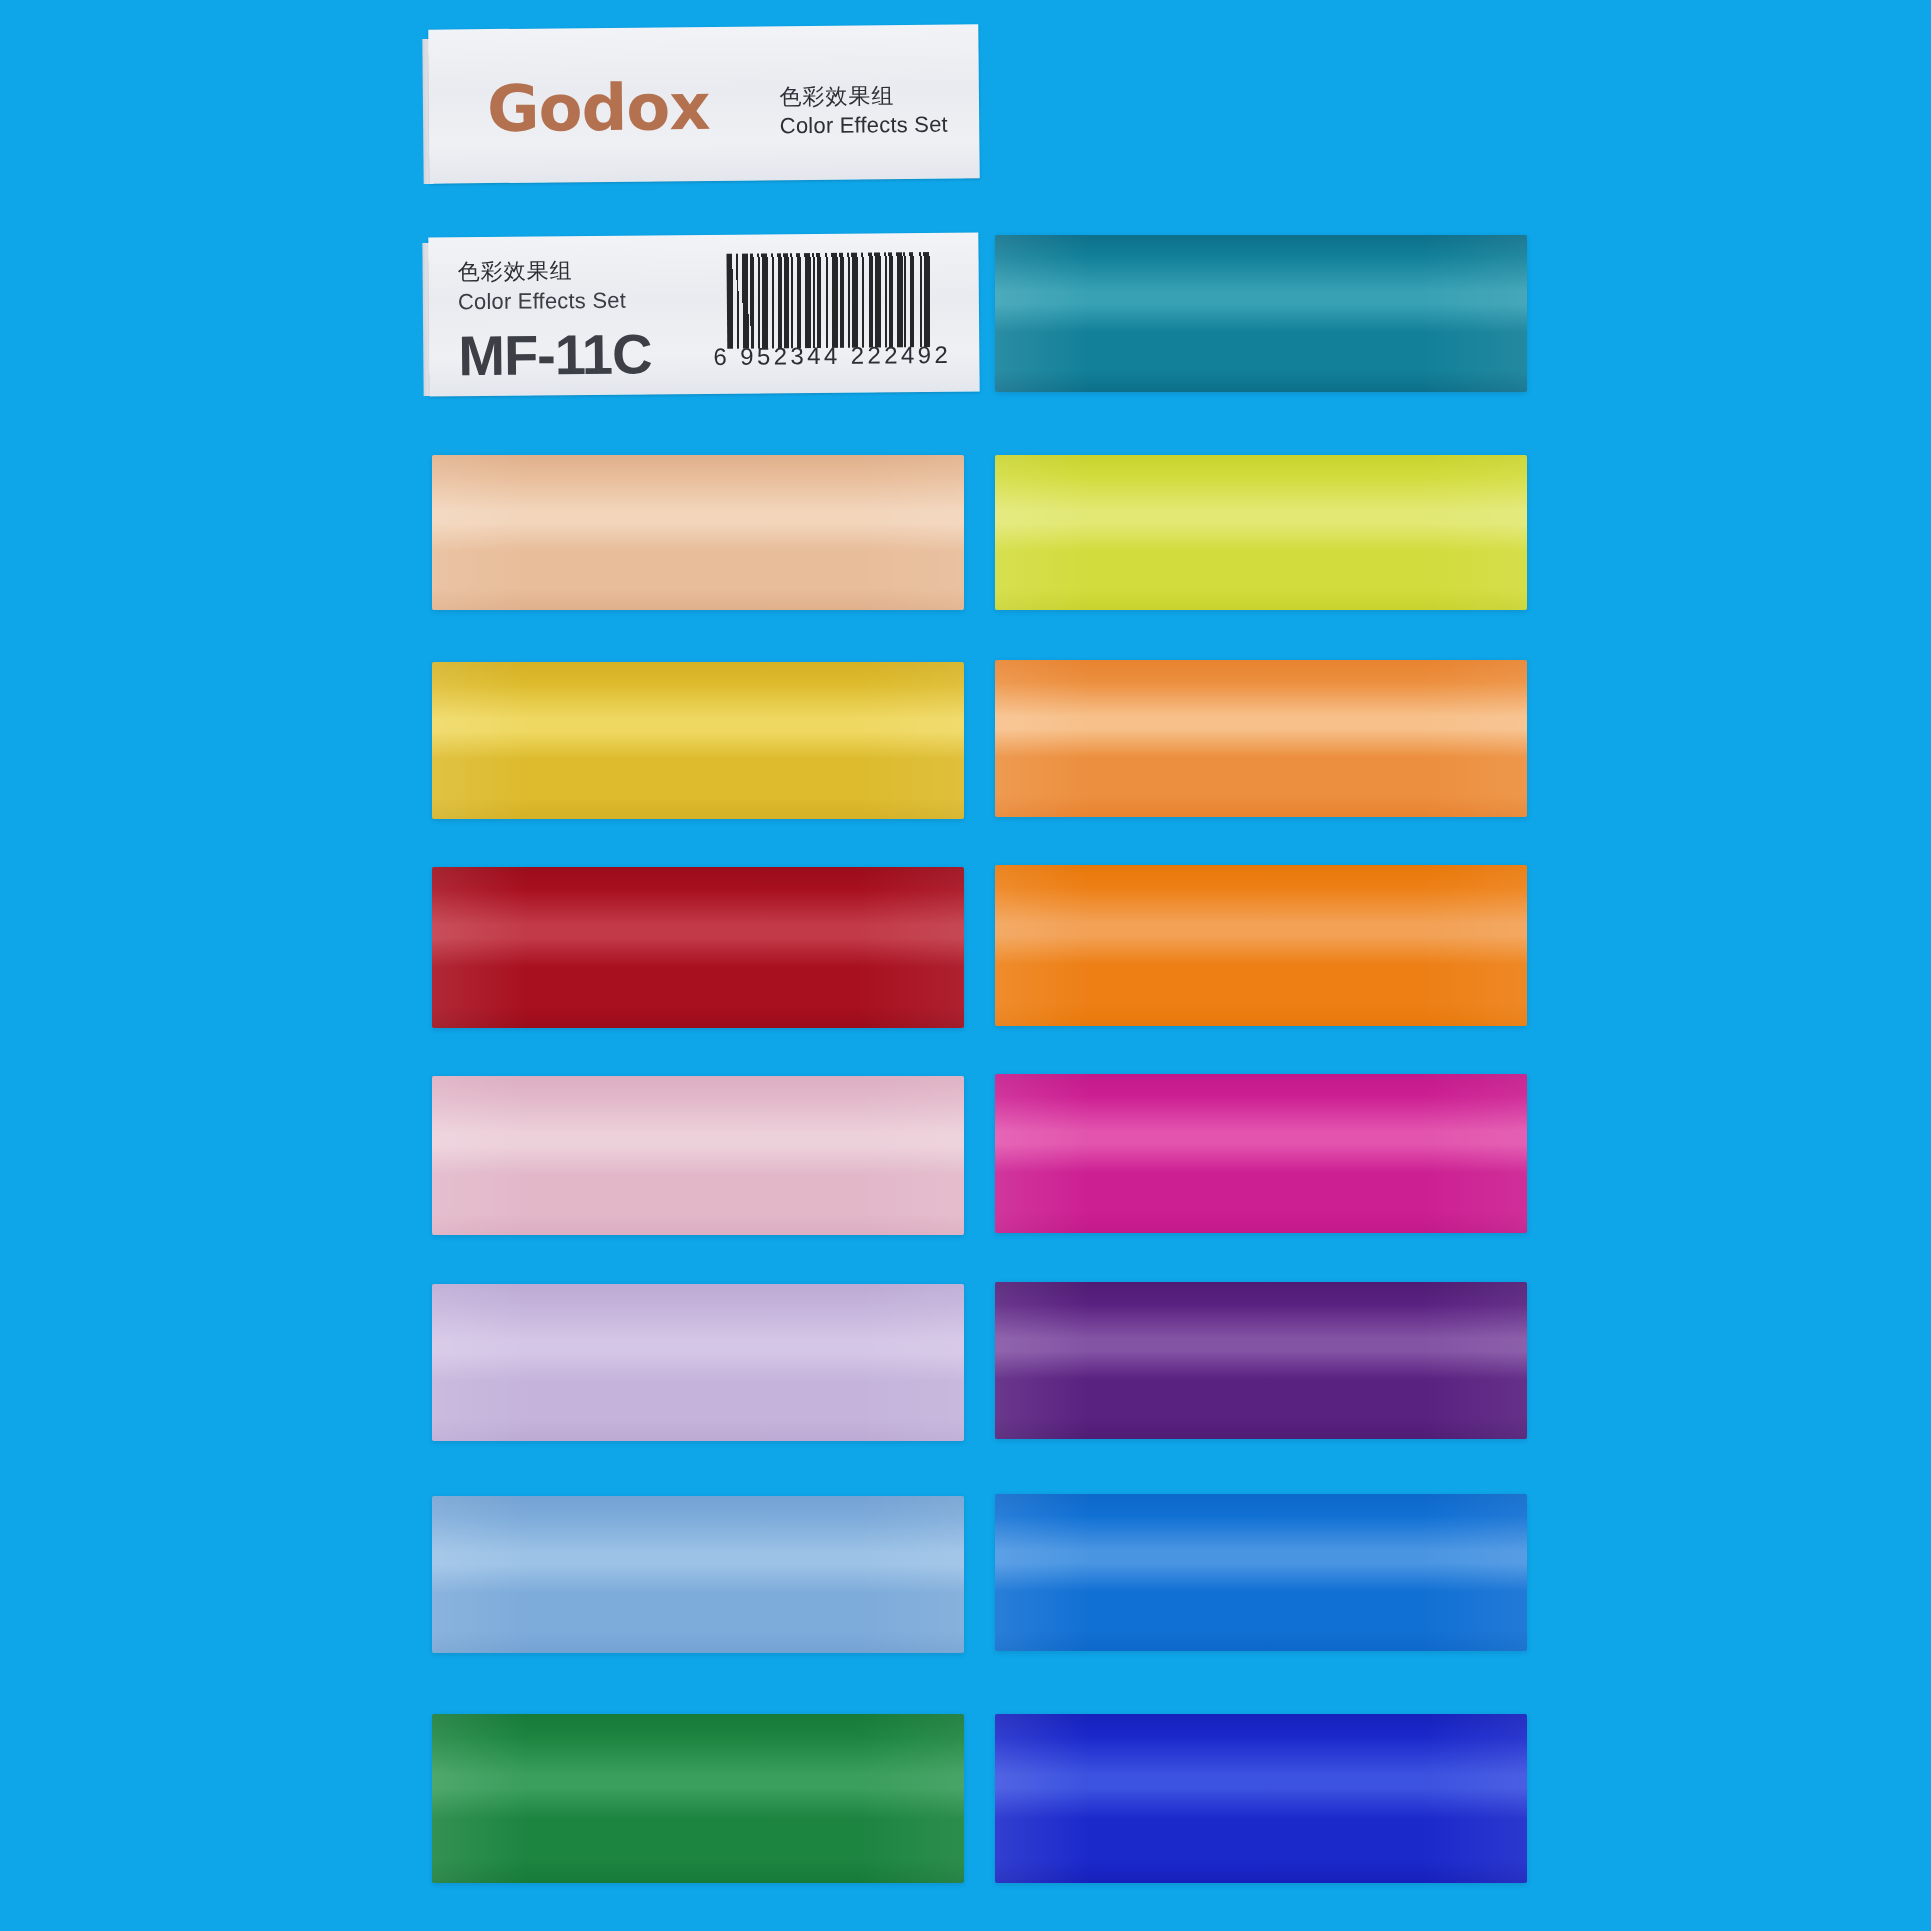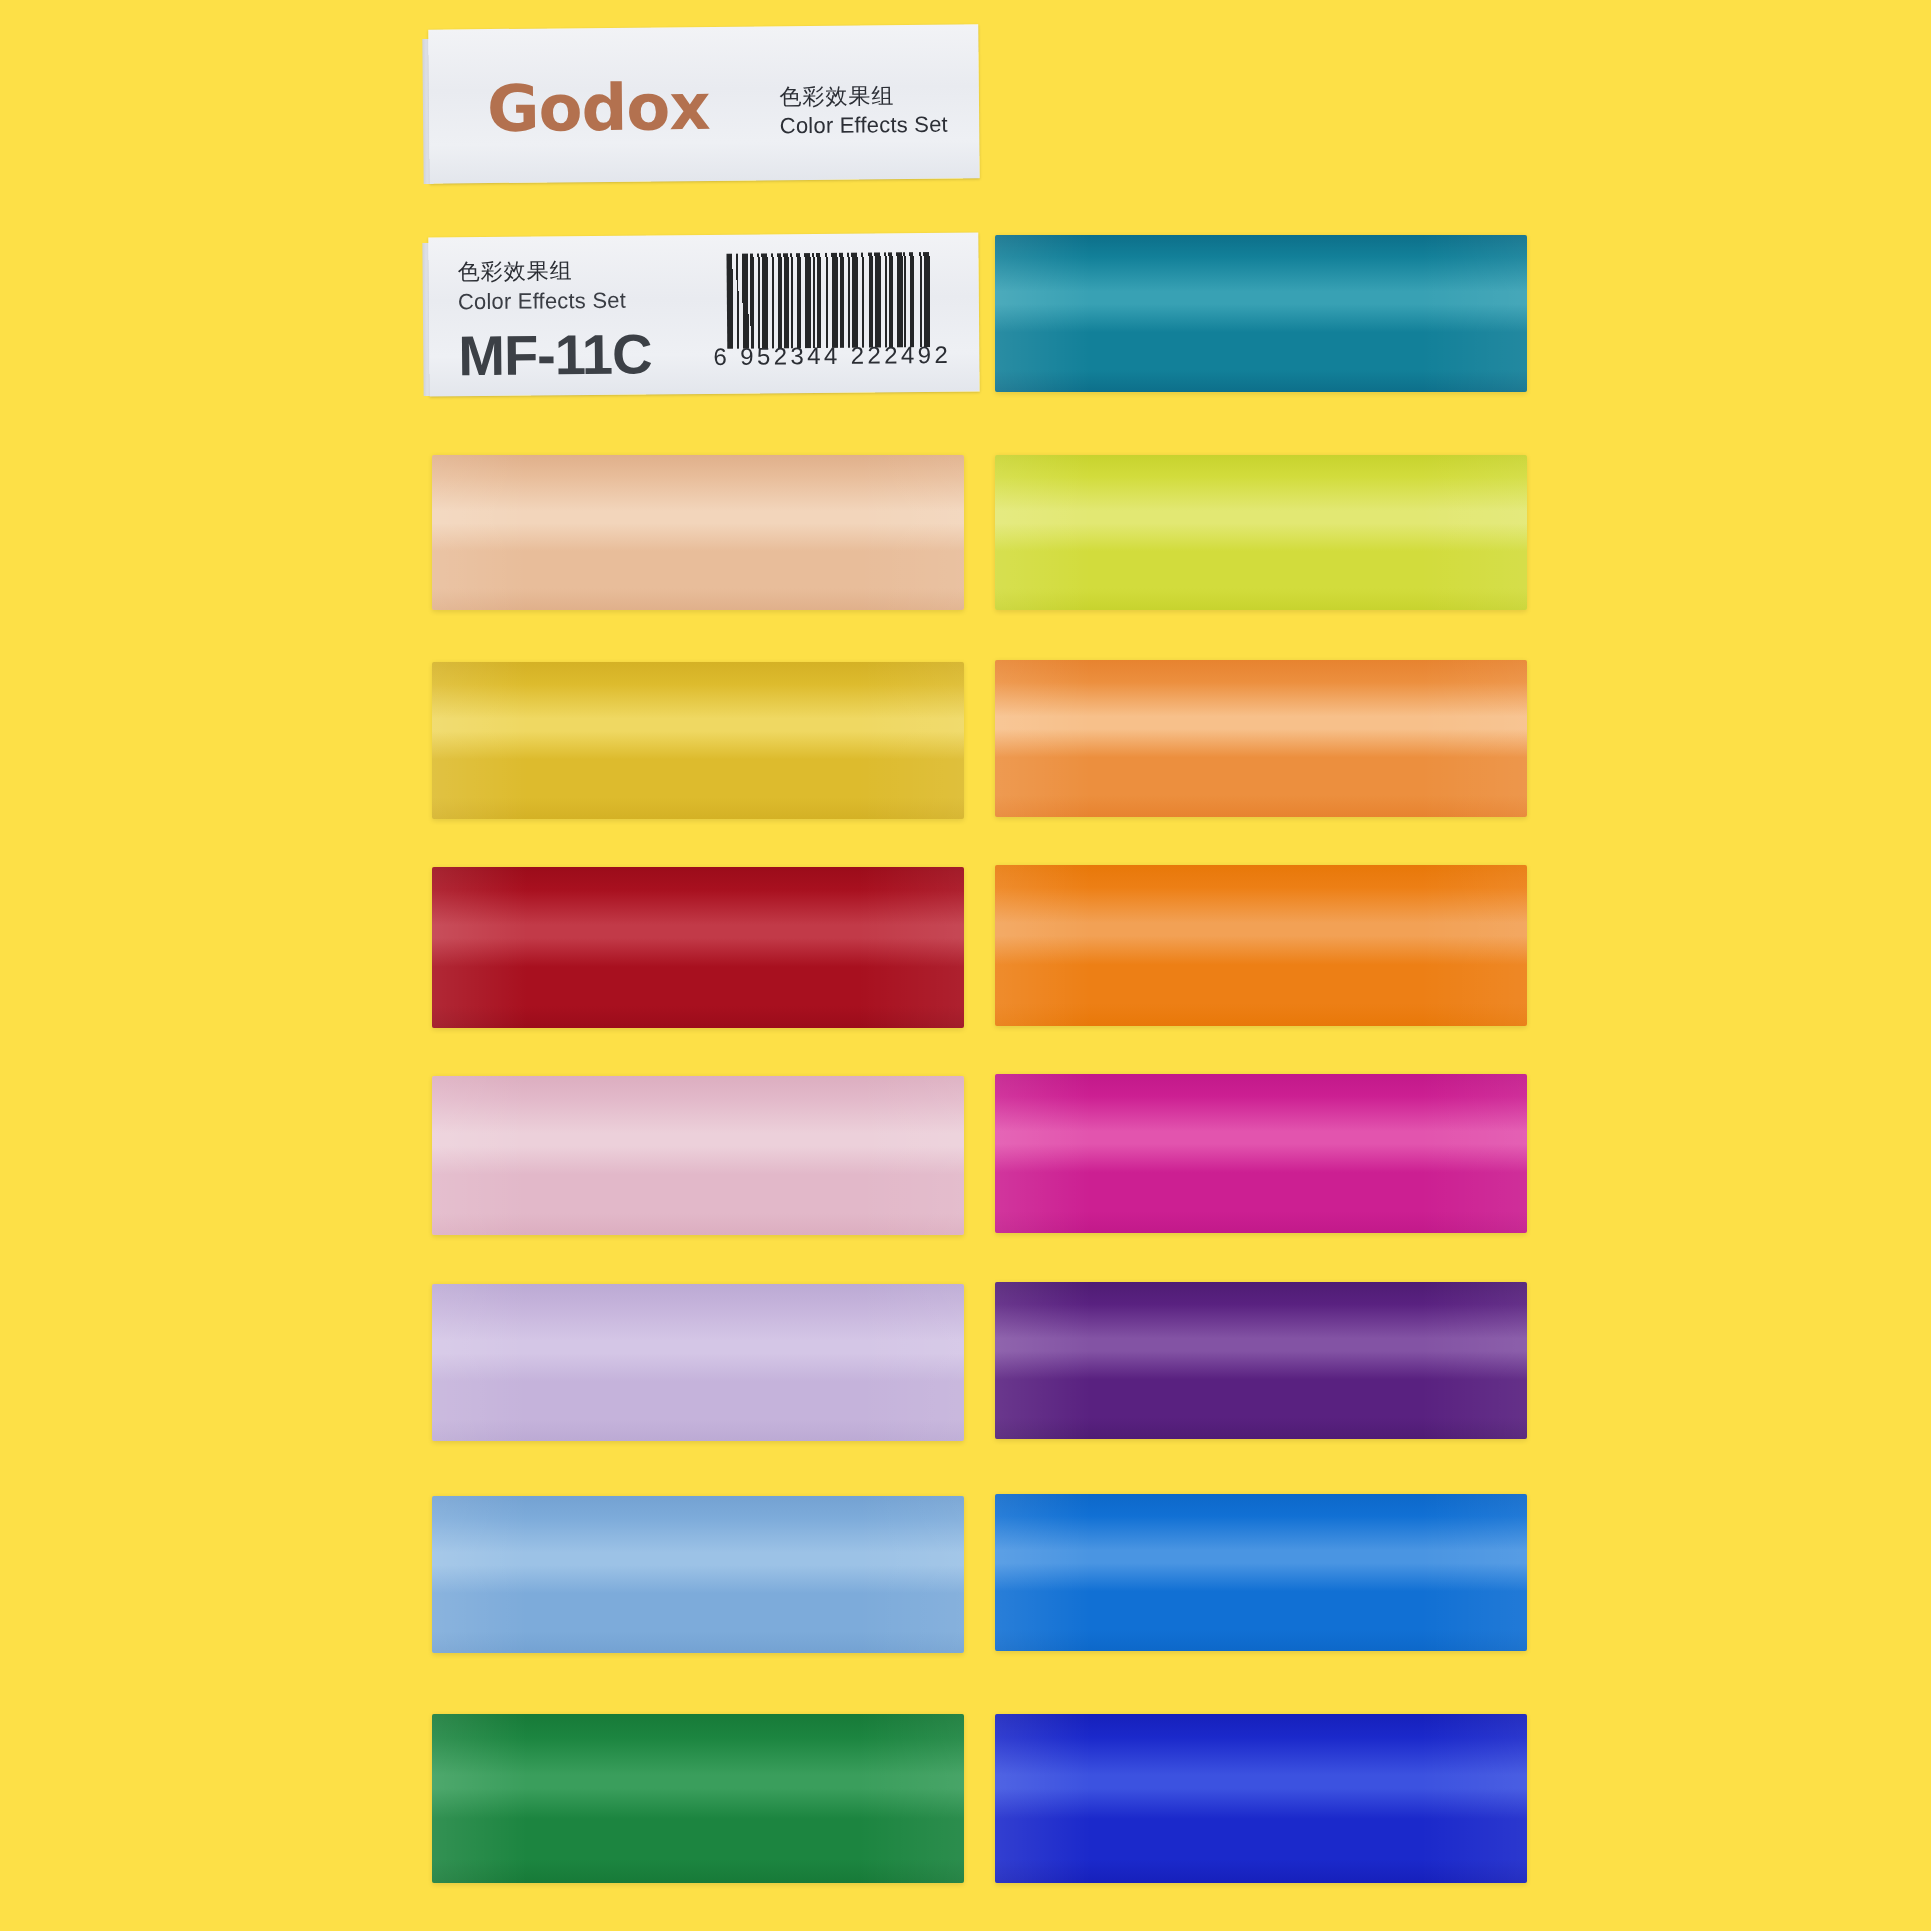--- a/index.html
+++ b/index.html
@@ -11,21 +11,21 @@
     width: 1931px;
     height: 1931px;
     font-family: "Liberation Sans", sans-serif;
     position: relative;
     overflow: hidden;
   }
 
   #stage {
     position: absolute;
     inset: 0;
-    background: #fde047;
+    background: #0ea5e9;
   }
 
   
   .panel {
     position: absolute;
     background: linear-gradient(180deg, #f2f3f6 0%, #e9ebf0 40%, #eef0f4 75%, #e3e6ec 100%);
     box-shadow: 0 1px 2.9px rgba(0,0,0,0.18);
   }
   .panel-edge {
     position: absolute;

